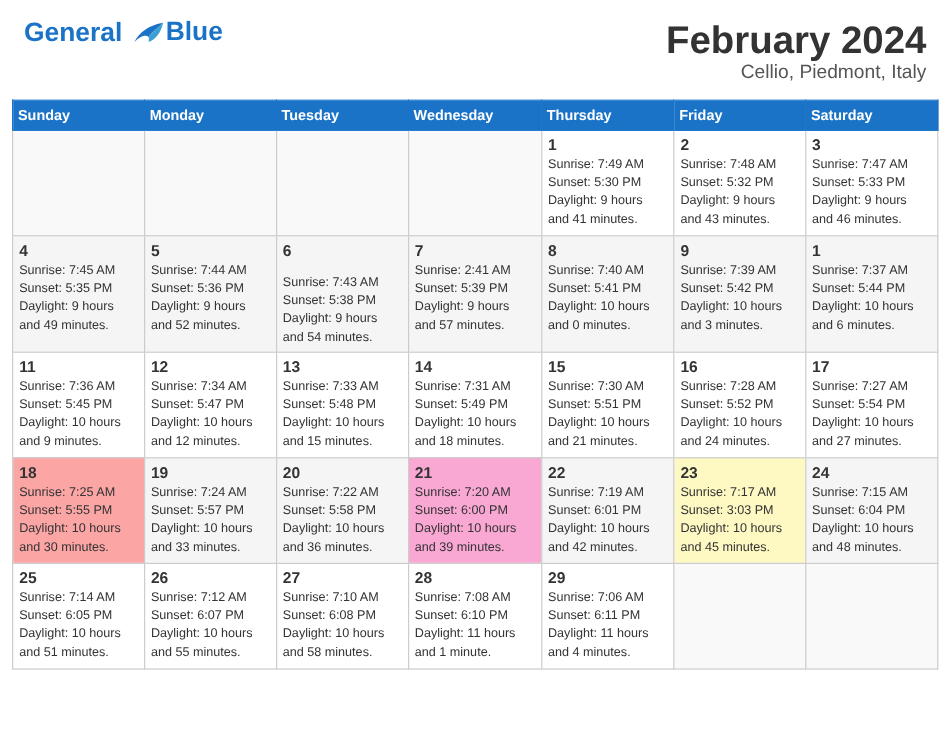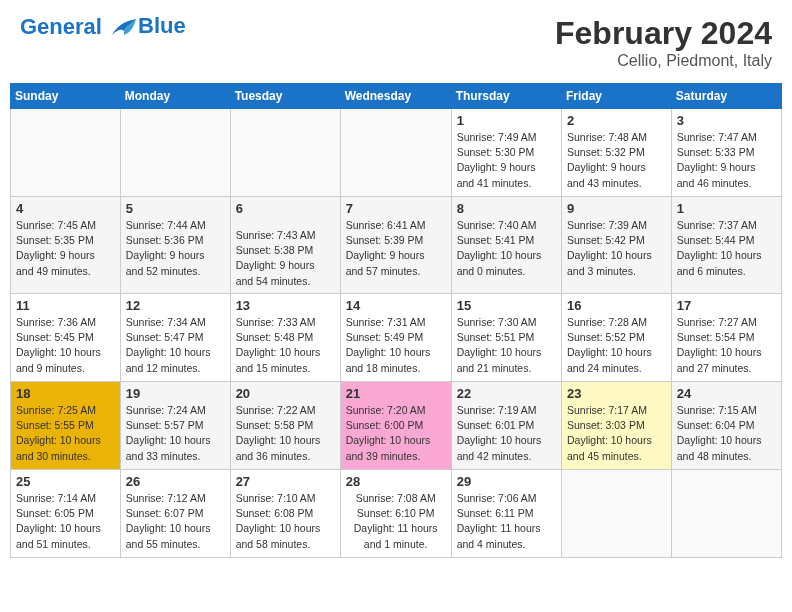--- a/index.html
+++ b/index.html
@@ -151,21 +151,21 @@
         </td>
         <td style="background: rgb(245, 245, 245);">
           <div class="cell-day">6</div>
           <div class="cell-info" style="white-space: pre-line; margin-top: 12px;">Sunrise: 7:43 AM
 Sunset: 5:38 PM
 Daylight: 9 hours
 and 54 minutes.</div>
         </td>
         <td style="background: rgb(245, 245, 245);">
           <div class="cell-day">7</div>
-          <div class="cell-info" style="white-space: pre-line;">Sunrise: 6:41 AM
+          <div class="cell-info" style="white-space: pre-line;">Sunrise: 2:41 AM
 Sunset: 5:39 PM
 Daylight: 9 hours
 and 57 minutes.</div>
         </td>
         <td style="background: rgb(245, 245, 245);">
           <div class="cell-day">8</div>
           <div class="cell-info" style="white-space: pre-line;">Sunrise: 7:40 AM
 Sunset: 5:41 PM
 Daylight: 10 hours
 and 0 minutes.</div>
@@ -230,21 +230,21 @@
         </td>
         <td>
           <div class="cell-day">17</div>
           <div class="cell-info" style="white-space: pre-line;">Sunrise: 7:27 AM
 Sunset: 5:54 PM
 Daylight: 10 hours
 and 27 minutes.</div>
         </td>
       </tr>
       <tr>
-        <td style="background: #eab308;">
+        <td style="background: #fca5a5;">
           <div class="cell-day">18</div>
           <div class="cell-info" style="white-space: pre-line;">Sunrise: 7:25 AM
 Sunset: 5:55 PM
 Daylight: 10 hours
 and 30 minutes.</div>
         </td>
         <td style="background: rgb(245, 245, 245);">
           <div class="cell-day">19</div>
           <div class="cell-info" style="white-space: pre-line;">Sunrise: 7:24 AM
 Sunset: 5:57 PM
@@ -304,21 +304,21 @@
         </td>
         <td>
           <div class="cell-day">27</div>
           <div class="cell-info" style="white-space: pre-line;">Sunrise: 7:10 AM
 Sunset: 6:08 PM
 Daylight: 10 hours
 and 58 minutes.</div>
         </td>
         <td>
           <div class="cell-day">28</div>
-          <div class="cell-info" style="white-space: pre-line; text-align: center;">Sunrise: 7:08 AM
+          <div class="cell-info" style="white-space: pre-line;">Sunrise: 7:08 AM
 Sunset: 6:10 PM
 Daylight: 11 hours
 and 1 minute.</div>
         </td>
         <td>
           <div class="cell-day">29</div>
           <div class="cell-info" style="white-space: pre-line;">Sunrise: 7:06 AM
 Sunset: 6:11 PM
 Daylight: 11 hours
 and 4 minutes.</div>

